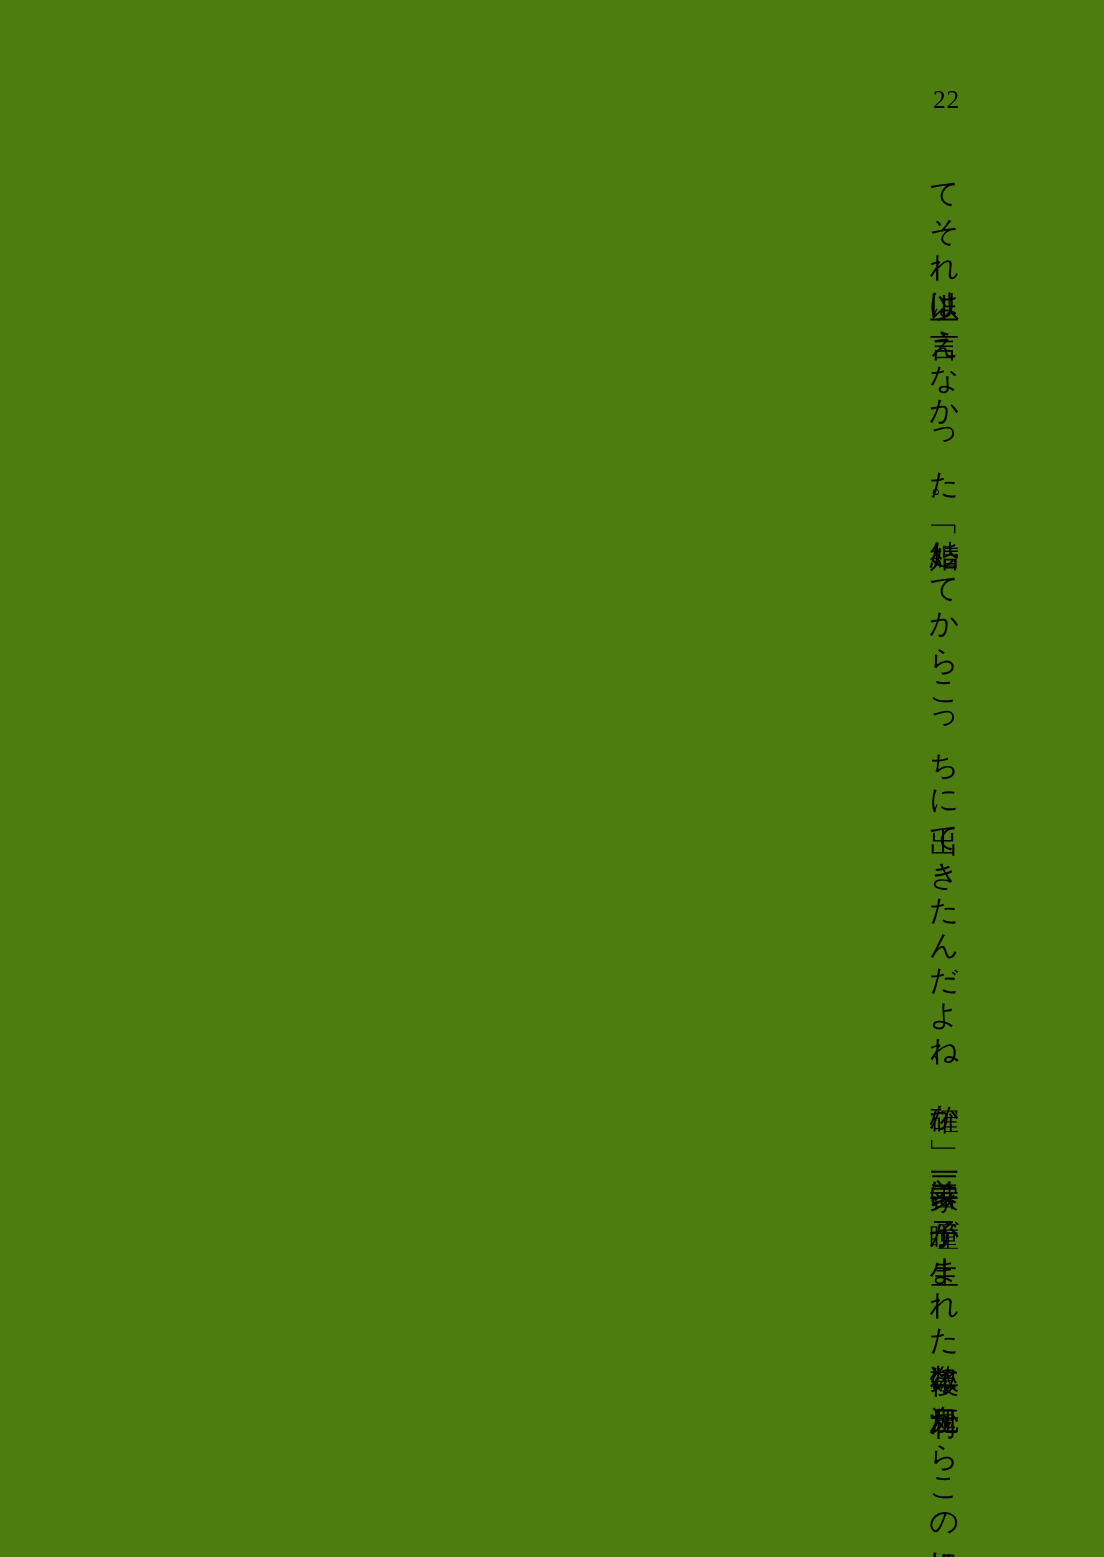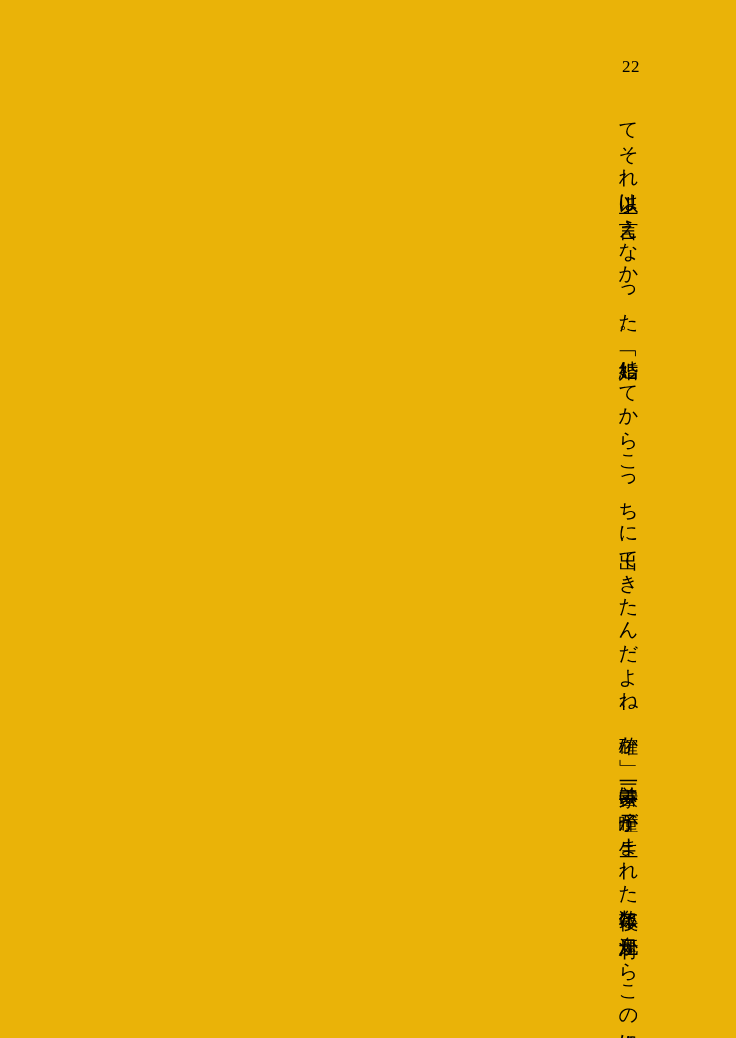--- a/index.html
+++ b/index.html
@@ -8,21 +8,21 @@
     background: #ffffff;
   }
   body {
     font-family: "Liberation Serif", "DejaVu Serif", serif;
     color: #000000;
   }
   #page {
     position: relative;
     width: 736px;
     height: 1038px;
-    background: #eab308;
+    background: #4d7c0f;
     overflow: hidden;
   }
   
   .page-number {
     position: absolute;
     top: 58px;
     right: 96px;
     font-size: 17px;
     line-height: 1;
     letter-spacing: 0.5px;

